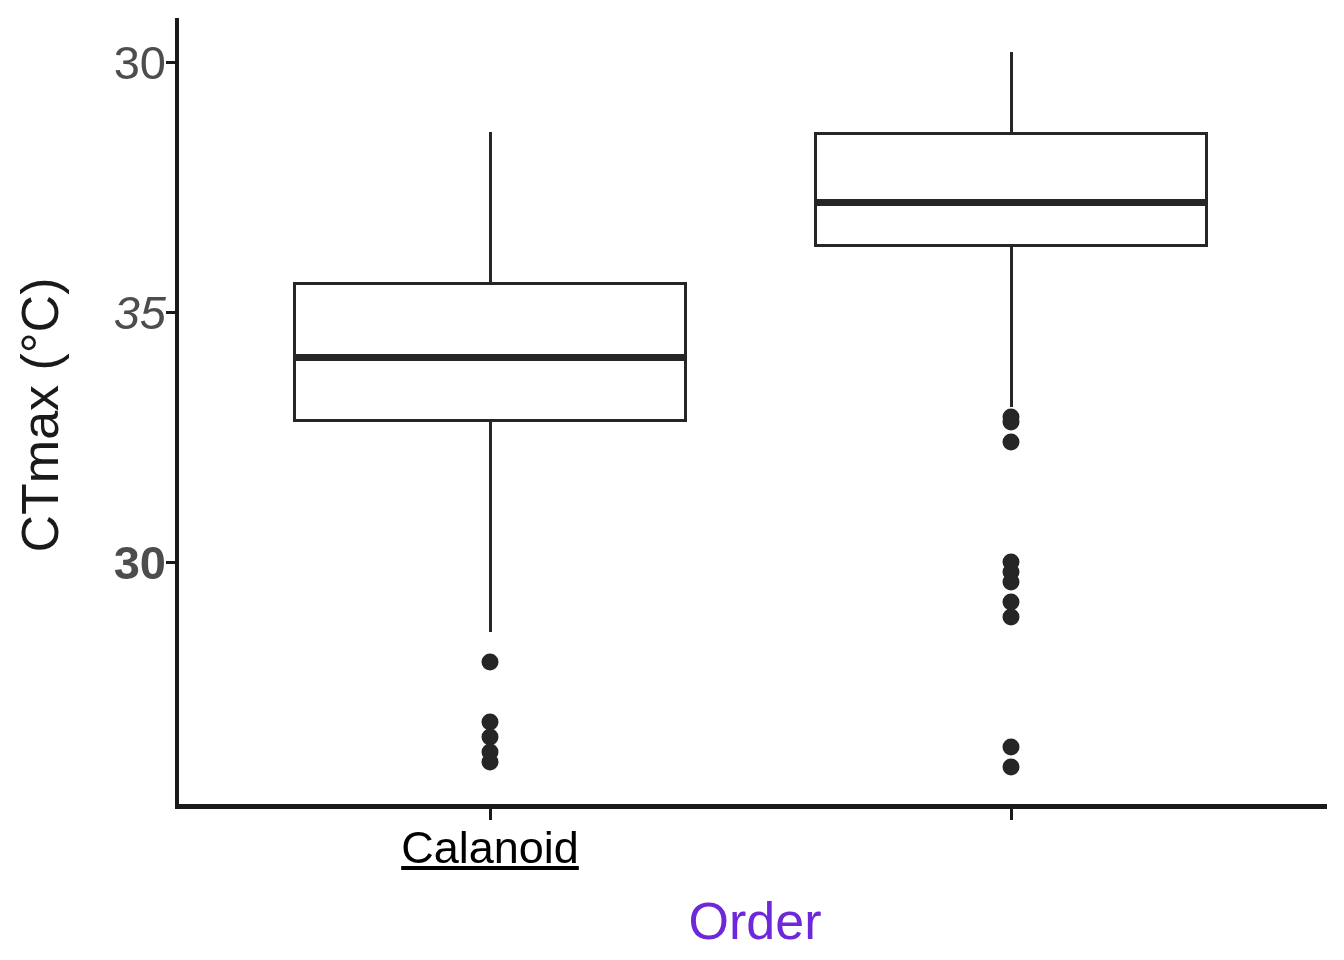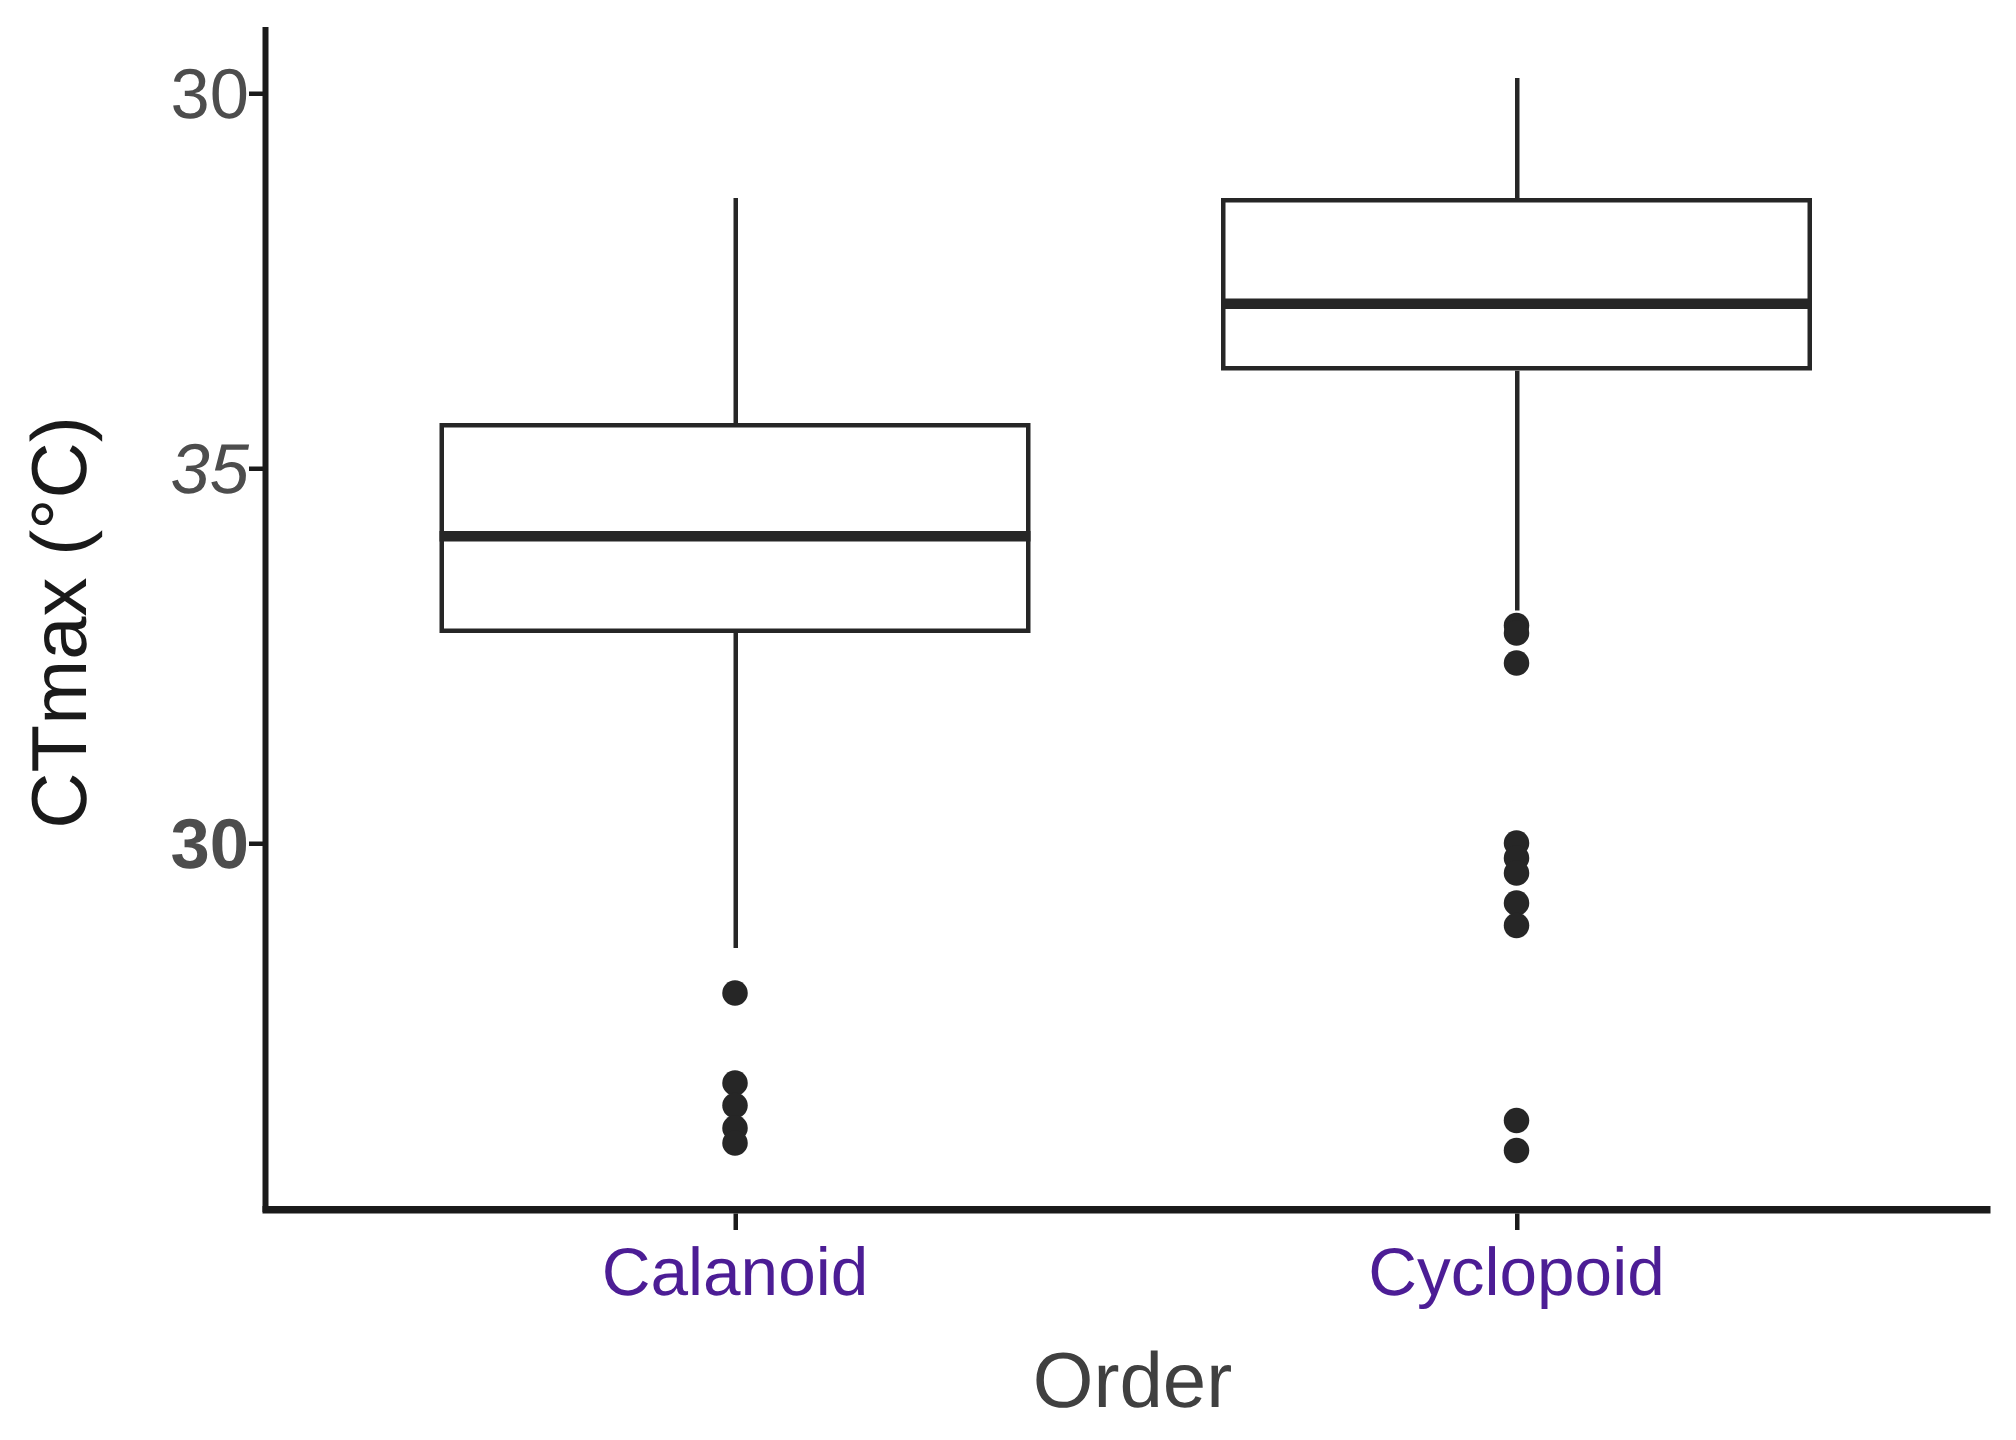--- a/index.html
+++ b/index.html
@@ -41,30 +41,31 @@
     position: absolute;
     color: #4d4d4d;
     font-size: 47px;
     line-height: 1;
     text-align: right;
     white-space: nowrap;
     transform: translateY(-50%);
   }
   .tick-label-x {
     position: absolute;
-    color: #4c1d95;
+    color: #000000;
     font-size: 45px;
     line-height: 1;
     white-space: nowrap;
     transform: translateX(-50%);
+    text-decoration: underline;
   }
   
   .axis-title-x {
     position: absolute;
-    color: #404040;
+    color: #6d28d9;
     font-size: 52px;
     line-height: 1;
     white-space: nowrap;
     transform: translateX(-50%);
   }
   .axis-title-y {
     position: absolute;
     color: #1a1a1a;
     font-size: 52px;
     line-height: 1;
@@ -113,21 +114,20 @@
   <div class="tick-mark-y" style="left:166px; top:311px; width:10px;"></div>
   <div class="tick-mark-y" style="left:166px; top:561px; width:10px;"></div>
 
   <div class="axis-line-y" style="left:175px; top:18px; width:4px; height:790px;"></div>
   <div class="axis-line-x" style="left:175px; top:804px; width:1152px; height:5px;"></div>
 
   <div class="tick-mark-x" style="left:489px; top:809px; height:11px;"></div>
   <div class="tick-mark-x" style="left:1010px; top:809px; height:11px;"></div>
 
   <div class="tick-label-x" style="left:490px; top:825px;">Calanoid</div>
-  <div class="tick-label-x" style="left:1011px; top:825px;">Cyclopoid</div>
 
   <div class="axis-title-x" style="left:755px; top:895px;">Order</div>
 
   <div class="box-group" id="boxes-layer">
       <div style="position: absolute; left: 0px; top: 0px; width: 100%; height: 100%;">
         <div class="whisker-line" style="left: 489px; top: 132px; height: 150px;"></div>
         <div class="whisker-line" style="left: 489px; top: 422px; height: 210px;"></div>
         <div class="box-rect" style="left: 293px; top: 282px; width: 394px; height: 140px;"></div>
         <div class="median-line" style="left: 293px; top: 354px; width: 394px;"></div>
         <div class="outlier-point" style="left: 490px; top: 662px;"></div>

